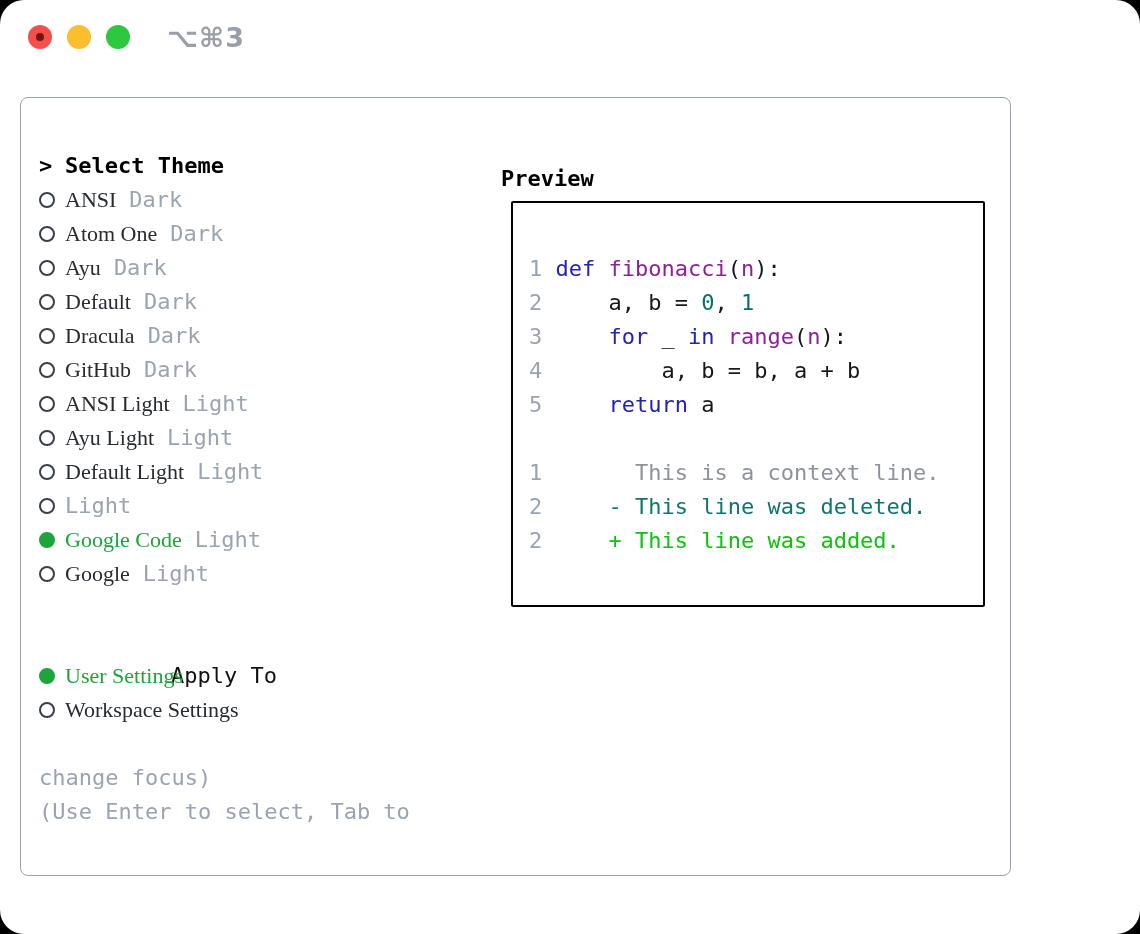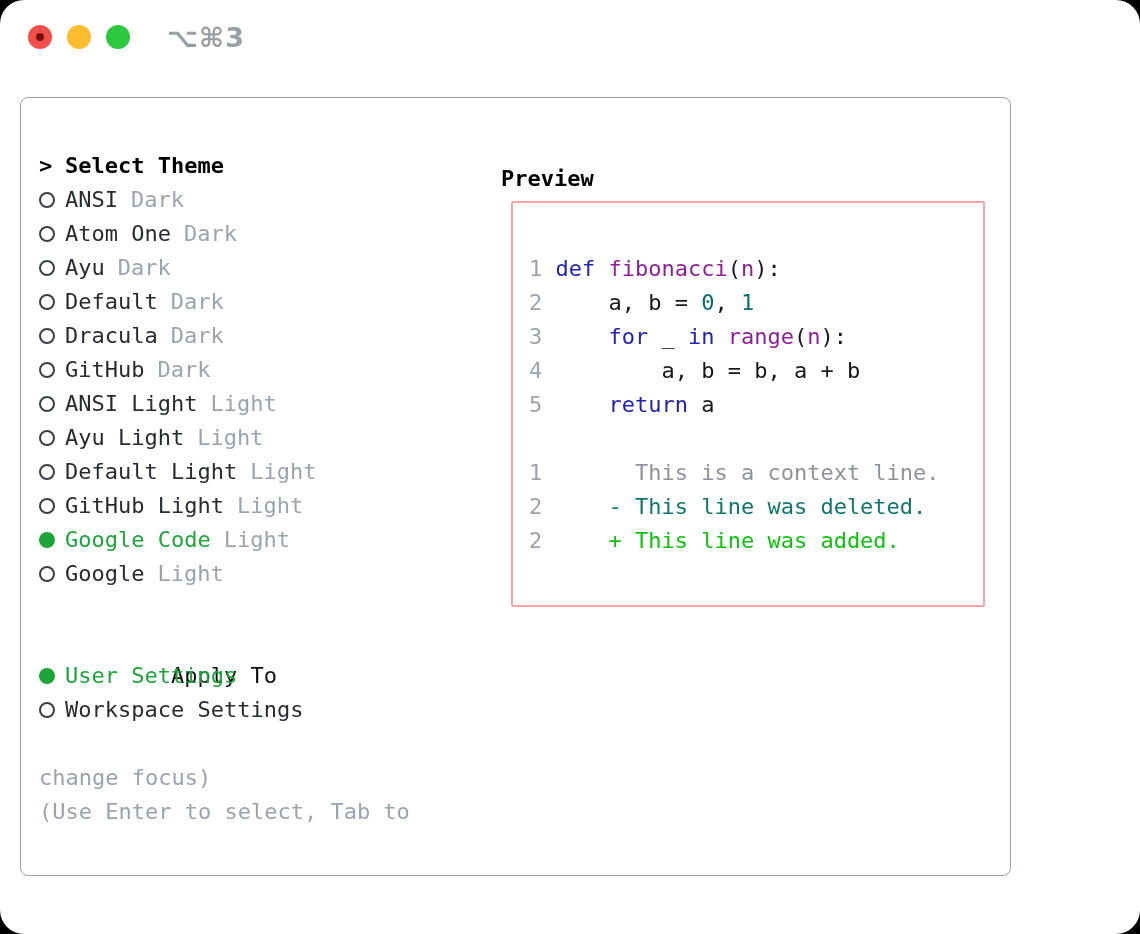--- a/index.html
+++ b/index.html
@@ -27,31 +27,31 @@
   }
   .line{height:34px;line-height:34px;font-size:22px;white-space:pre;}
   .row{display:flex;align-items:center;}
   
   .left-col{position:absolute;left:18px;top:51px;}
   .marker-cell{display:inline-flex;width:26px;align-items:center;flex:0 0 26px;}
   .focus-marker{font-weight:bold;color:#000;font-size:22px;}
   .hdr{font-weight:bold;color:#000;text-align:center;}
   .ring{width:12px;height:12px;border-radius:50%;border:2px solid #3a4047;box-sizing:content-box;}
   .ring.filled{background:#1da53c;border-color:#1da53c;}
-  .nm{color:#272c33;margin-right:13px;}
+  .nm{color:#272c33;margin-right:13px;font-family:Liberation Serif, serif;}
   .tag{color:#9aa4b0;}
   .item.selected .nm{color:#1da53c;}
   .indent{margin-left:26px;color:#111;}
   .help{color:#9aa4b0;}
   .gap{height:34px;}
   
   .preview-heading{position:absolute;left:480px;top:51px;height:34px;line-height:34px;font-size:22px;font-weight:bold;color:#000;margin-top:13px;}
   .preview-box{
     position:absolute;left:490px;top:103px;width:474px;height:406px;
-    border:2px solid #fca5a5;border-radius:2px;background:#fff;box-sizing:border-box;
+    border:2px solid #000000;border-radius:2px;background:#fff;box-sizing:border-box;
   }
   .preview-pre{position:absolute;left:16px;top:49px;margin:0;font-size:22px;}
   .cline{height:34px;line-height:34px;white-space:pre;font-size:22px;}
   .lineno{display:inline-block;width:2ch;color:#9aa4b0;}
   .tok-plain{color:#16181d;}
   .tok-keyword{color:#2323b2;}
   .tok-title{color:#8e1f96;}
   .tok-number{color:#076e6e;}
   .tok-context{color:#8d939b;}
   .tok-deleted{color:#0f766e;}
@@ -81,21 +81,21 @@
       <div>
           <div class="line row item"><span class="marker-cell"><span class="ring"></span></span><span class="nm">ANSI</span><span class="tag">Dark</span></div>
           <div class="line row item"><span class="marker-cell"><span class="ring"></span></span><span class="nm">Atom One</span><span class="tag">Dark</span></div>
           <div class="line row item"><span class="marker-cell"><span class="ring"></span></span><span class="nm">Ayu</span><span class="tag">Dark</span></div>
           <div class="line row item"><span class="marker-cell"><span class="ring"></span></span><span class="nm">Default</span><span class="tag">Dark</span></div>
           <div class="line row item"><span class="marker-cell"><span class="ring"></span></span><span class="nm">Dracula</span><span class="tag">Dark</span></div>
           <div class="line row item"><span class="marker-cell"><span class="ring"></span></span><span class="nm">GitHub</span><span class="tag">Dark</span></div>
           <div class="line row item"><span class="marker-cell"><span class="ring"></span></span><span class="nm">ANSI Light</span><span class="tag">Light</span></div>
           <div class="line row item"><span class="marker-cell"><span class="ring"></span></span><span class="nm">Ayu Light</span><span class="tag">Light</span></div>
           <div class="line row item"><span class="marker-cell"><span class="ring"></span></span><span class="nm">Default Light</span><span class="tag">Light</span></div>
-          <div class="line row item"><span class="marker-cell"><span class="ring"></span></span><span class="nm">GitHub Light</span><span class="tag">Light</span></div>
+          <div class="line row item"><span class="marker-cell"><span class="ring"></span></span><span class="tag">Light</span></div>
           <div class="line row item selected"><span class="marker-cell"><span class="ring filled"></span></span><span class="nm">Google Code</span><span class="tag">Light</span></div>
           <div class="line row item"><span class="marker-cell"><span class="ring"></span></span><span class="nm">Google</span><span class="tag">Light</span></div>
         </div>
       <div class="gap"></div>
       <div class="line">
         <span class="indent">Apply To</span>
       </div>
       <div>
           <div class="line row item selected"><span class="marker-cell"><span class="ring filled"></span></span><span class="nm">User Settings</span></div>
           <div class="line row item"><span class="marker-cell"><span class="ring"></span></span><span class="nm">Workspace Settings</span></div>

